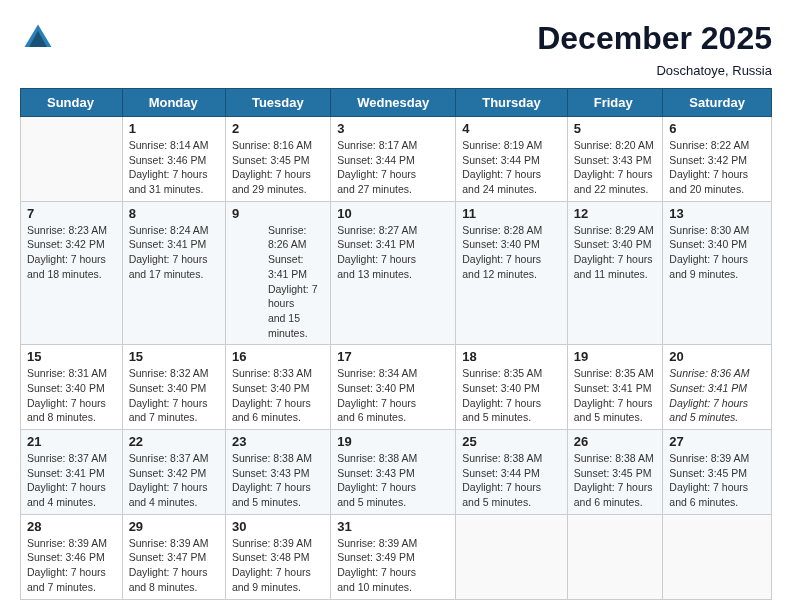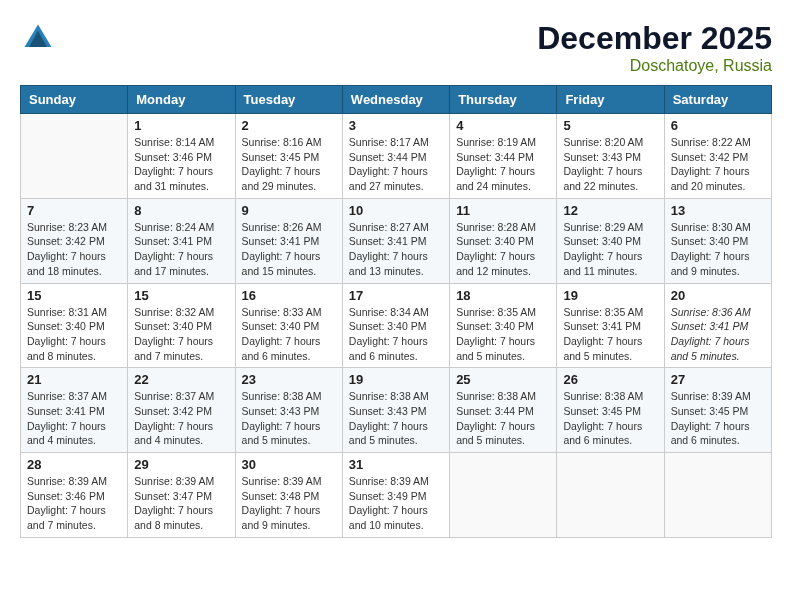--- a/index.html
+++ b/index.html
@@ -36,33 +36,34 @@
     }
     .title-block {
       text-align: right;
     }
     .month-title {
       font-size: 32px;
       font-weight: bold;
       color: #0f172a;
     }
     .location-title {
-      font-size: 16px;
-      color: #4d7c0f;
+      font-size: 13px;
+      color: #0f172a;
+      margin-top: 6px;
     }
     .calendar {
       width: 100%;
       border-collapse: collapse;
       font-size: 11px;
     }
     .calendar th {
       background: #2471a3;
       color: #fff;
       text-align: left;
-      padding: 6px 8px;
+      padding: 6px 26px;
       font-size: 13px;
       font-weight: bold;
       border: 1px solid #1a5276;
     }
     .calendar td {
       border: 1px solid #ccc;
       vertical-align: top;
       padding: 4px 6px;
       width: 107px;
       min-height: 80px;
@@ -171,21 +172,21 @@
         </td>
         <td>
           <span class="day-num">8</span>
           <div class="day-info" style="white-space: pre-line;">Sunrise: 8:24 AM
 Sunset: 3:41 PM
 Daylight: 7 hours
 and 17 minutes.</div>
         </td>
         <td>
           <span class="day-num">9</span>
-          <div class="day-info" style="white-space: pre-line;">Sunrise: 8:26 AM
+          <div class="day-info" style="white-space: pre-line; margin-left: 36px;">Sunrise: 8:26 AM
 Sunset: 3:41 PM
 Daylight: 7 hours
 and 15 minutes.</div>
         </td>
         <td>
           <span class="day-num">10</span>
           <div class="day-info" style="white-space: pre-line;">Sunrise: 8:27 AM
 Sunset: 3:41 PM
 Daylight: 7 hours
 and 13 minutes.</div>

